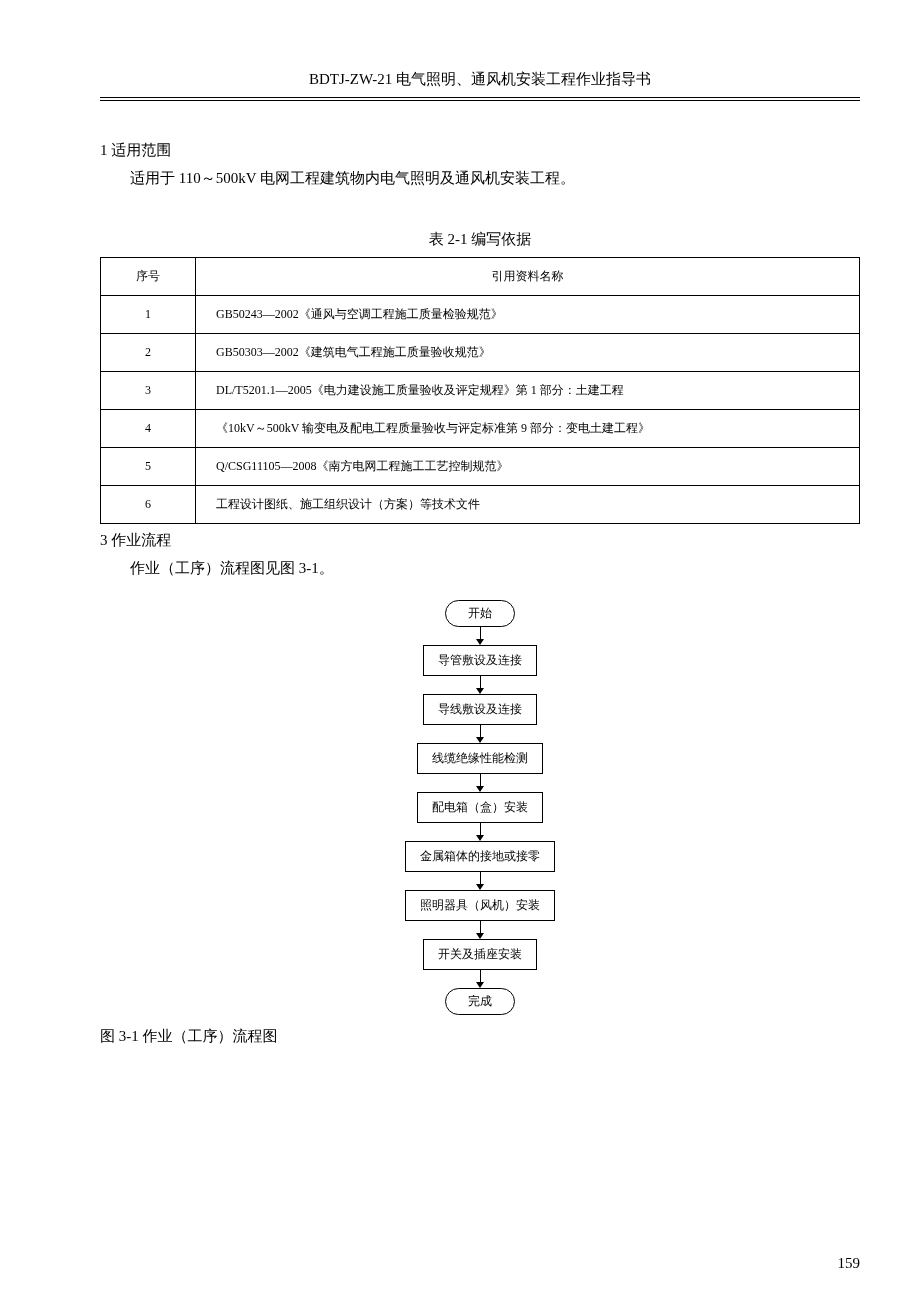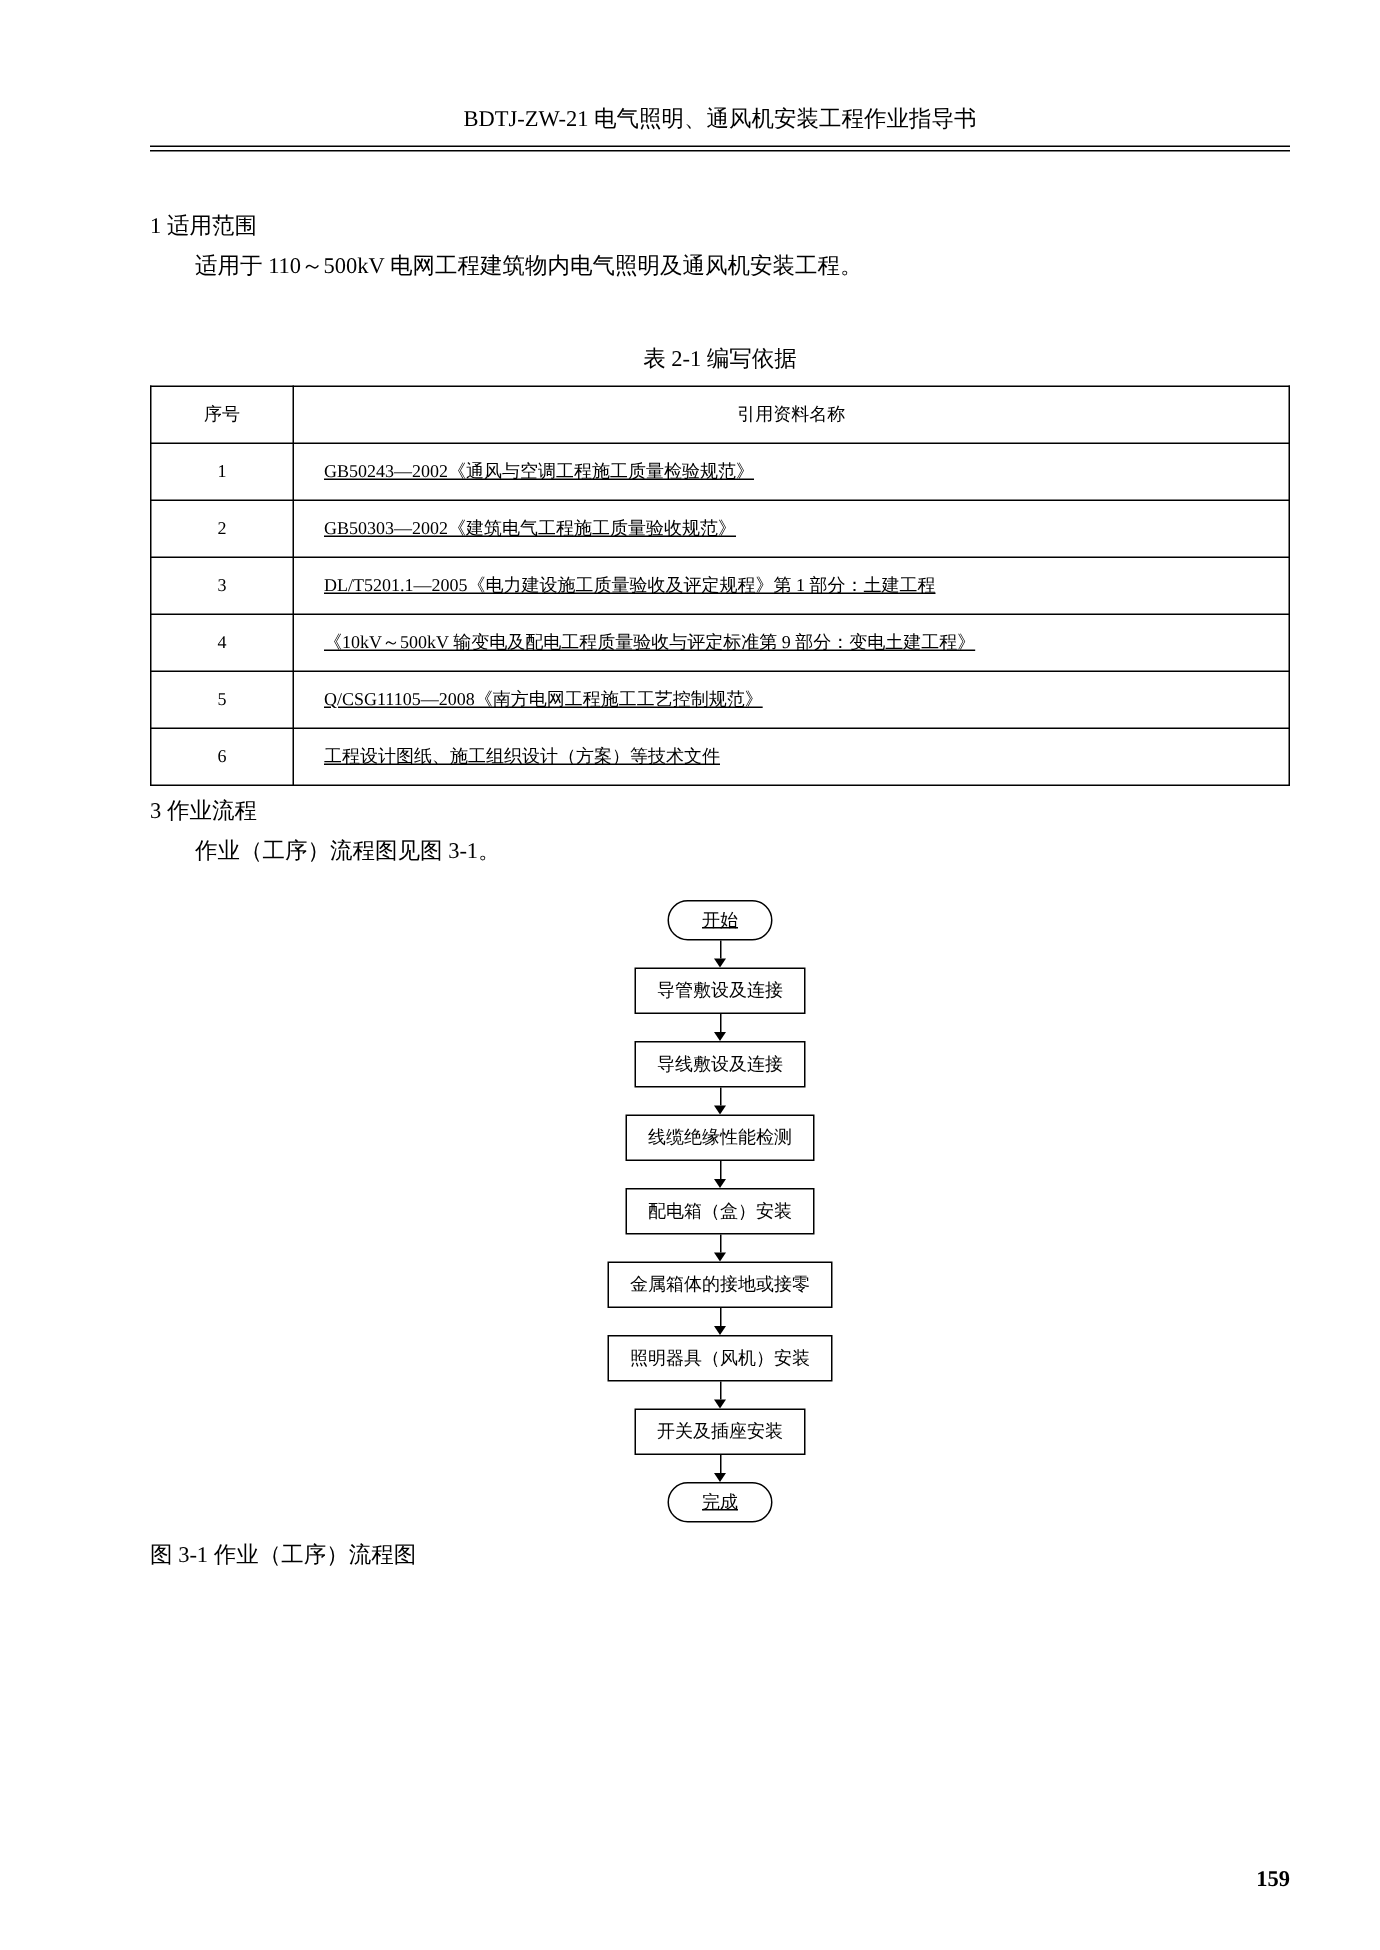--- a/index.html
+++ b/index.html
@@ -50,42 +50,41 @@
     font-size: 12px;
   }
   table.basis th, table.basis td {
     border: 1px solid #000;
     padding: 10px 12px;
     vertical-align: middle;
   }
   table.basis th.col-seq { width: 70px; text-align: center; font-weight: normal;}
   table.basis th.col-name { text-align: center; font-weight: normal;}
   table.basis td.seq { text-align: center; }
-  table.basis td.name { text-align: left; padding-left: 20px; text-decoration: underline;}
+  table.basis td.name { text-align: left; padding-left: 20px;}
   .flowchart-wrap {
     display: flex;
     flex-direction: column;
     align-items: center;
     margin-top: 20px;
   }
   .flow-node {
     border: 1px solid #000;
     padding: 6px 14px;
     font-size: 12px;
     text-align: center;
     font-family: "SimHei", "黑体", sans-serif;
     min-width: 100px;
     box-sizing: border-box;
     background: #fff;
   }
   .flow-terminal {
     border-radius: 14px;
     min-width: 70px;
     padding: 4px 20px;
-    text-decoration: underline;
   }
   .flow-arrow {
     width: 0;
     height: 18px;
     position: relative;
     display: flex;
     flex-direction: column;
     align-items: center;
   }
   .flow-arrow .line {
@@ -99,24 +98,23 @@
     border-right: 4px solid transparent;
     border-top: 6px solid #000;
   }
   .fig-caption {
     text-align: left;
     font-size: 15px;
     margin-top: 12px;
   }
   .page-num {
     position: absolute;
-    bottom: 38px;
+    bottom: 28px;
     right: 60px;
     font-size: 15px;
-    font-weight: bold;
   }
 </style>
 </head>
 <body>
 
 <div class="page">
 
   <div class="header">BDTJ-ZW-21 电气照明、通风机安装工程作业指导书</div>
   <div class="header-underline"></div>
   <div class="header-underline2"></div>

